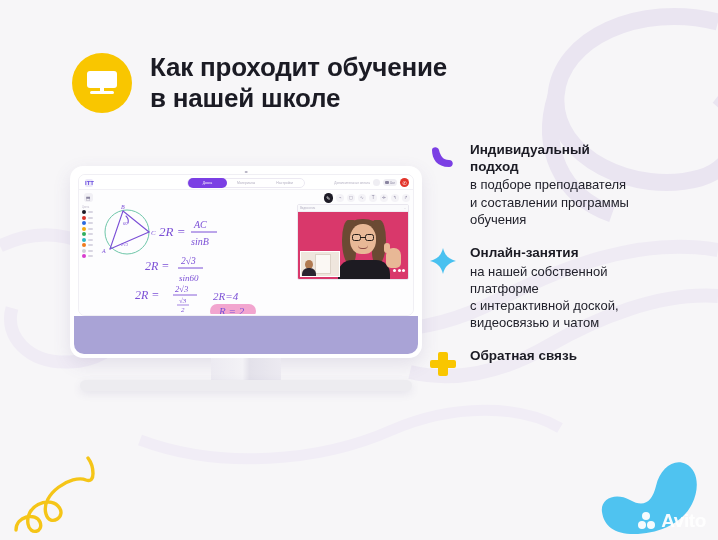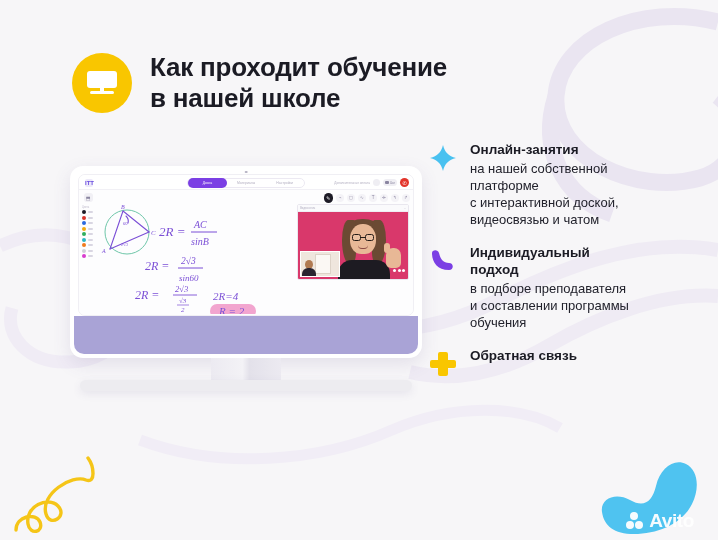--- a/index.html
+++ b/index.html
@@ -257,21 +257,21 @@
   .f-text {
     font-size: 13px; font-weight: 400; color: #22222c;
     line-height: 1.32; white-space: pre-line;
   }
 
   
   .squiggle { position: absolute; left: 14px; top: 452px; width: 100px; height: 84px; }
   .blue-blob { position: absolute; left: 596px; top: 458px; width: 106px; height: 78px; }
 
   .avito {
-    position: absolute; right: 24px; bottom: 8px;
+    position: absolute; right: 12px; bottom: 8px;
     display: flex; align-items: center; gap: 4px;
     opacity: 0.95;
   }
   .avito-dots { position: relative; width: 19px; height: 19px; }
   .avito-dots i { position: absolute; border-radius: 50%; display: block; background: #ffffff; }
   .avito-dots i:nth-child(1) { left: 0; top: 9px; width: 8px; height: 8px; }
   .avito-dots i:nth-child(2) { left: 9px; top: 9px; width: 8px; height: 8px; }
   .avito-dots i:nth-child(3) { left: 4px; top: 0px; width: 8px; height: 8px; }
   .avito-word {
     font-size: 19px; font-weight: 700; color: #ffffff; letter-spacing: -0.4px;
@@ -473,42 +473,42 @@
       <div class="monitor-chin"></div>
     </div>
     <div class="monitor-neck"></div>
     <div class="monitor-foot"></div>
   </div>
 
   <div class="features">
 
     <div class="feature">
       <svg class="f-icon" viewBox="0 0 30 30">
+        <path d="M4 7 C4 3.5 10 3 11 7 C12.5 13 15 17 21 17 C26 17 26 24 21 24 C9 24 4 16 4 7 Z" fill="#7B3FE4"></path>
+      </svg>
+      <div class="f-title">Индивидуальный
+подход</div>
+      <div class="f-text">в подборе преподавателя
+и составлении программы
+обучения</div>
+    </div>
+
+    <div class="feature">
+      <svg class="f-icon" viewBox="0 0 30 30">
         <path d="M15 2 C17 9.5 20.5 13 28 15 C20.5 17 17 20.5 15 28 C13 20.5 9.5 17 2 15 C9.5 13 13 9.5 15 2 Z" fill="#49C1F0"></path>
       </svg>
       <div class="f-title">Онлайн-занятия</div>
       <div class="f-text">на нашей собственной
 платформе
 с интерактивной доской,
 видеосвязью и чатом</div>
     </div>
 
     <div class="feature">
       <svg class="f-icon" viewBox="0 0 30 30">
-        <path d="M4 7 C4 3.5 10 3 11 7 C12.5 13 15 17 21 17 C26 17 26 24 21 24 C9 24 4 16 4 7 Z" fill="#7B3FE4"></path>
-      </svg>
-      <div class="f-title">Индивидуальный
-подход</div>
-      <div class="f-text">в подборе преподавателя
-и составлении программы
-обучения</div>
-    </div>
-
-    <div class="feature">
-      <svg class="f-icon" viewBox="0 0 30 30">
         <path d="M12 3 h6 a2 2 0 0 1 2 2 v6 h6 a2 2 0 0 1 2 2 v4 a2 2 0 0 1 -2 2 h-6 v6 a2 2 0 0 1 -2 2 h-6 a2 2 0 0 1 -2 -2 v-6 h-6 a2 2 0 0 1 -2 -2 v-4 a2 2 0 0 1 2 -2 h6 v-6 a2 2 0 0 1 2 -2 Z" fill="#F9C600"></path>
       </svg>
       <div class="f-title">Обратная связь</div>
     </div>
 
   </div>
 
   <svg class="squiggle" viewBox="0 0 100 84">
     <path d="M2 78 C2 64, 22 60, 26 70 C30 80, 16 84, 14 72 C11 54, 34 44, 44 54 C54 64, 36 76, 32 62 C26 42, 58 22, 72 28 C82 32, 80 14, 74 6" fill="none" stroke="#F5C518" stroke-width="3.4" stroke-linecap="round"></path>
   </svg>

